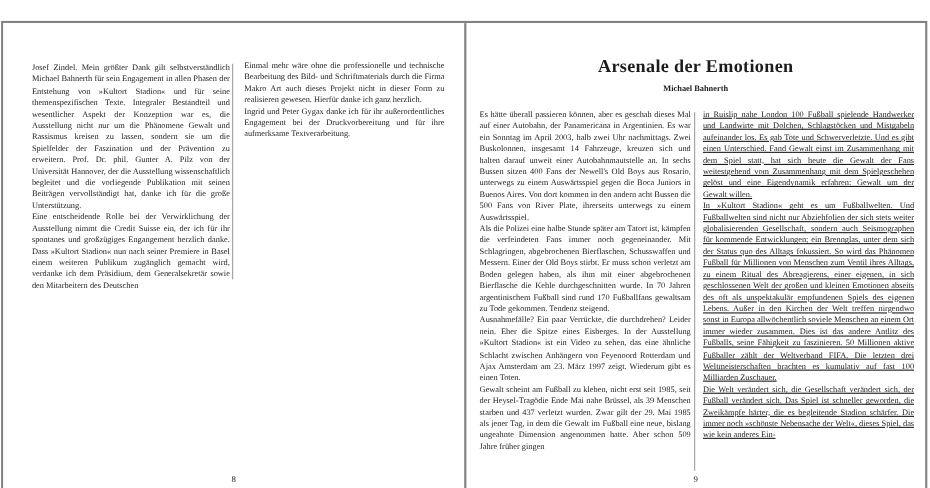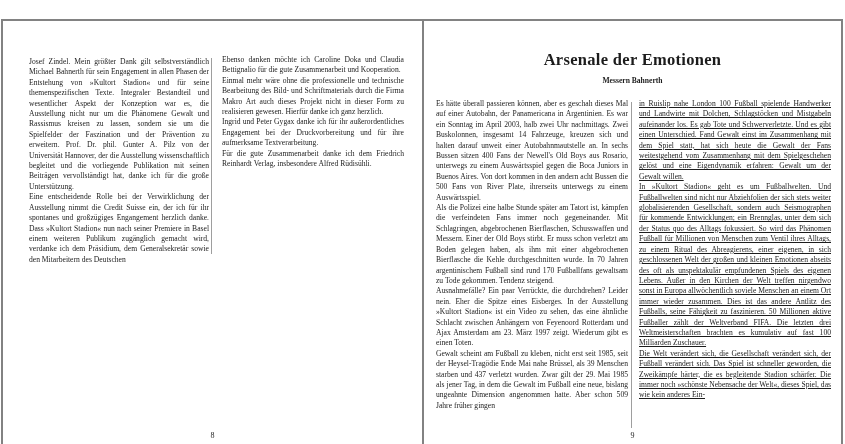--- a/index.html
+++ b/index.html
@@ -39,31 +39,29 @@
 <div class="spread">
   <div class="book-frame">
 
     <div class="page page-left">
       <div class="col lp-col1" lang="de">
           <p>Josef Zindel. Mein größter Dank gilt selbstverständlich Michael Bahnerth für sein Engagement in allen Phasen der Entstehung von »Kultort Stadion« und für seine themenspezifischen Texte. Integraler Bestandteil und wesentlicher Aspekt der Konzeption war es, die Ausstellung nicht nur um die Phänomene Gewalt und Rassismus kreisen zu lassen, sondern sie um die Spielfelder der Faszination und der Prävention zu erweitern. Prof. Dr. phil. Gunter A. Pilz von der Universität Hannover, der die Ausstellung wissenschaftlich begleitet und die vorliegende Publikation mit seinen Beiträgen vervollständigt hat, danke ich für die große Unterstützung.</p>
           <p>Eine entscheidende Rolle bei der Verwirklichung der Ausstellung nimmt die Credit Suisse ein, der ich für ihr spontanes und großzügiges Engangement herzlich danke. Dass »Kultort Stadion« nun nach seiner Premiere in Basel einem weiteren Publikum zugänglich gemacht wird, verdanke ich dem Präsidium, dem Generalsekretär sowie den Mitarbeitern des Deutschen</p>
         </div>
       <div class="col-divider lp-divider"></div>
       <div class="col lp-col2" lang="de">
-          <p>Ebenso danken möchte ich Caroline Doka und Claudia Bettignalio für die gute Zusammenarbeit und Kooperation.</p>
           <p>Einmal mehr wäre ohne die professionelle und technische Bearbeitung des Bild- und Schriftmaterials durch die Firma Makro Art auch dieses Projekt nicht in dieser Form zu realisieren gewesen. Hierfür danke ich ganz herzlich.</p>
           <p>Ingrid und Peter Gygax danke ich für ihr außerordentliches Engagement bei der Druckvorbereitung und für ihre aufmerksame Textverarbeitung.</p>
-          <p>Für die gute Zusammenarbeit danke ich dem Friedrich Reinhardt Verlag, insbesondere Alfred Rüdisühli.</p>
         </div>
       <div class="page-number">8</div>
     </div>
 
     <div class="page page-right">
       <h1 class="rp-title">Arsenale der Emotionen</h1>
-      <div class="rp-author">Messern Bahnerth</div>
+      <div class="rp-author">Michael Bahnerth</div>
       <div class="col rp-col1" lang="de">
           <p>Es hätte überall passieren können, aber es geschah dieses Mal auf einer Autobahn, der Panamericana in Argentinien. Es war ein Sonntag im April 2003, halb zwei Uhr nachmittags. Zwei Buskolonnen, insgesamt 14 Fahrzeuge, kreuzen sich und halten darauf unweit einer Autobahnmautstelle an. In sechs Bussen sitzen 400 Fans der Newell's Old Boys aus Rosario, unterwegs zu einem Auswärtsspiel gegen die Boca Juniors in Buenos Aires. Von dort kommen in den andern acht Bussen die 500 Fans von River Plate, ihrerseits unterwegs zu einem Auswärtsspiel.</p>
           <p>Als die Polizei eine halbe Stunde später am Tatort ist, kämpfen die verfeindeten Fans immer noch gegeneinander. Mit Schlagringen, abgebrochenen Bierflaschen, Schusswaffen und Messern. Einer der Old Boys stirbt. Er muss schon verletzt am Boden gelegen haben, als ihm mit einer abgebrochenen Bierflasche die Kehle durchgeschnitten wurde. In 70 Jahren argentinischem Fußball sind rund 170 Fußballfans gewaltsam zu Tode gekommen. Tendenz steigend.</p>
           <p>Ausnahmefälle? Ein paar Verrückte, die durchdrehen? Leider nein. Eher die Spitze eines Eisberges. In der Ausstellung »Kultort Stadion« ist ein Video zu sehen, das eine ähnliche Schlacht zwischen Anhängern von Feyenoord Rotterdam und Ajax Amsterdam am 23. März 1997 zeigt. Wiederum gibt es einen Toten.</p>
           <p>Gewalt scheint am Fußball zu kleben, nicht erst seit 1985, seit der Heysel-Tragödie Ende Mai nahe Brüssel, als 39 Menschen starben und 437 verletzt wurden. Zwar gilt der 29. Mai 1985 als jener Tag, in dem die Gewalt im Fußball eine neue, bislang ungeahnte Dimension angenommen hatte. Aber schon 509 Jahre früher gingen</p>
         </div>
       <div class="col-divider rp-divider"></div>
       <div class="col rp-col2" lang="de">
           <p>in Ruislip nahe London 100 Fußball spielende Handwerker und Landwirte mit Dolchen, Schlagstöcken und Mistgabeln aufeinander los. Es gab Tote und Schwerverletzte. Und es gibt einen Unterschied. Fand Gewalt einst im Zusammenhang mit dem Spiel statt, hat sich heute die Gewalt der Fans weitestgehend vom Zusammenhang mit dem Spielgeschehen gelöst und eine Eigendynamik erfahren: Gewalt um der Gewalt willen.</p>
           <p>In »Kultort Stadion« geht es um Fußballwelten. Und Fußballwelten sind nicht nur Abziehfolien der sich stets weiter globalisierenden Gesellschaft, sondern auch Seismographen für kommende Entwicklungen; ein Brennglas, unter dem sich der Status quo des Alltags fokussiert. So wird das Phänomen Fußball für Millionen von Menschen zum Ventil ihres Alltags, zu einem Ritual des Abreagierens, einer eigenen, in sich geschlossenen Welt der großen und kleinen Emotionen abseits des oft als unspektakulär empfundenen Spiels des eigenen Lebens. Außer in den Kirchen der Welt treffen nirgendwo sonst in Europa allwöchentlich soviele Menschen an einem Ort immer wieder zusammen. Dies ist das andere Antlitz des Fußballs, seine Fähigkeit zu faszinieren. 50 Millionen aktive Fußballer zählt der Weltverband FIFA. Die letzten drei Weltmeisterschaften brachten es kumulativ auf fast 100 Milliarden Zuschauer.</p>

